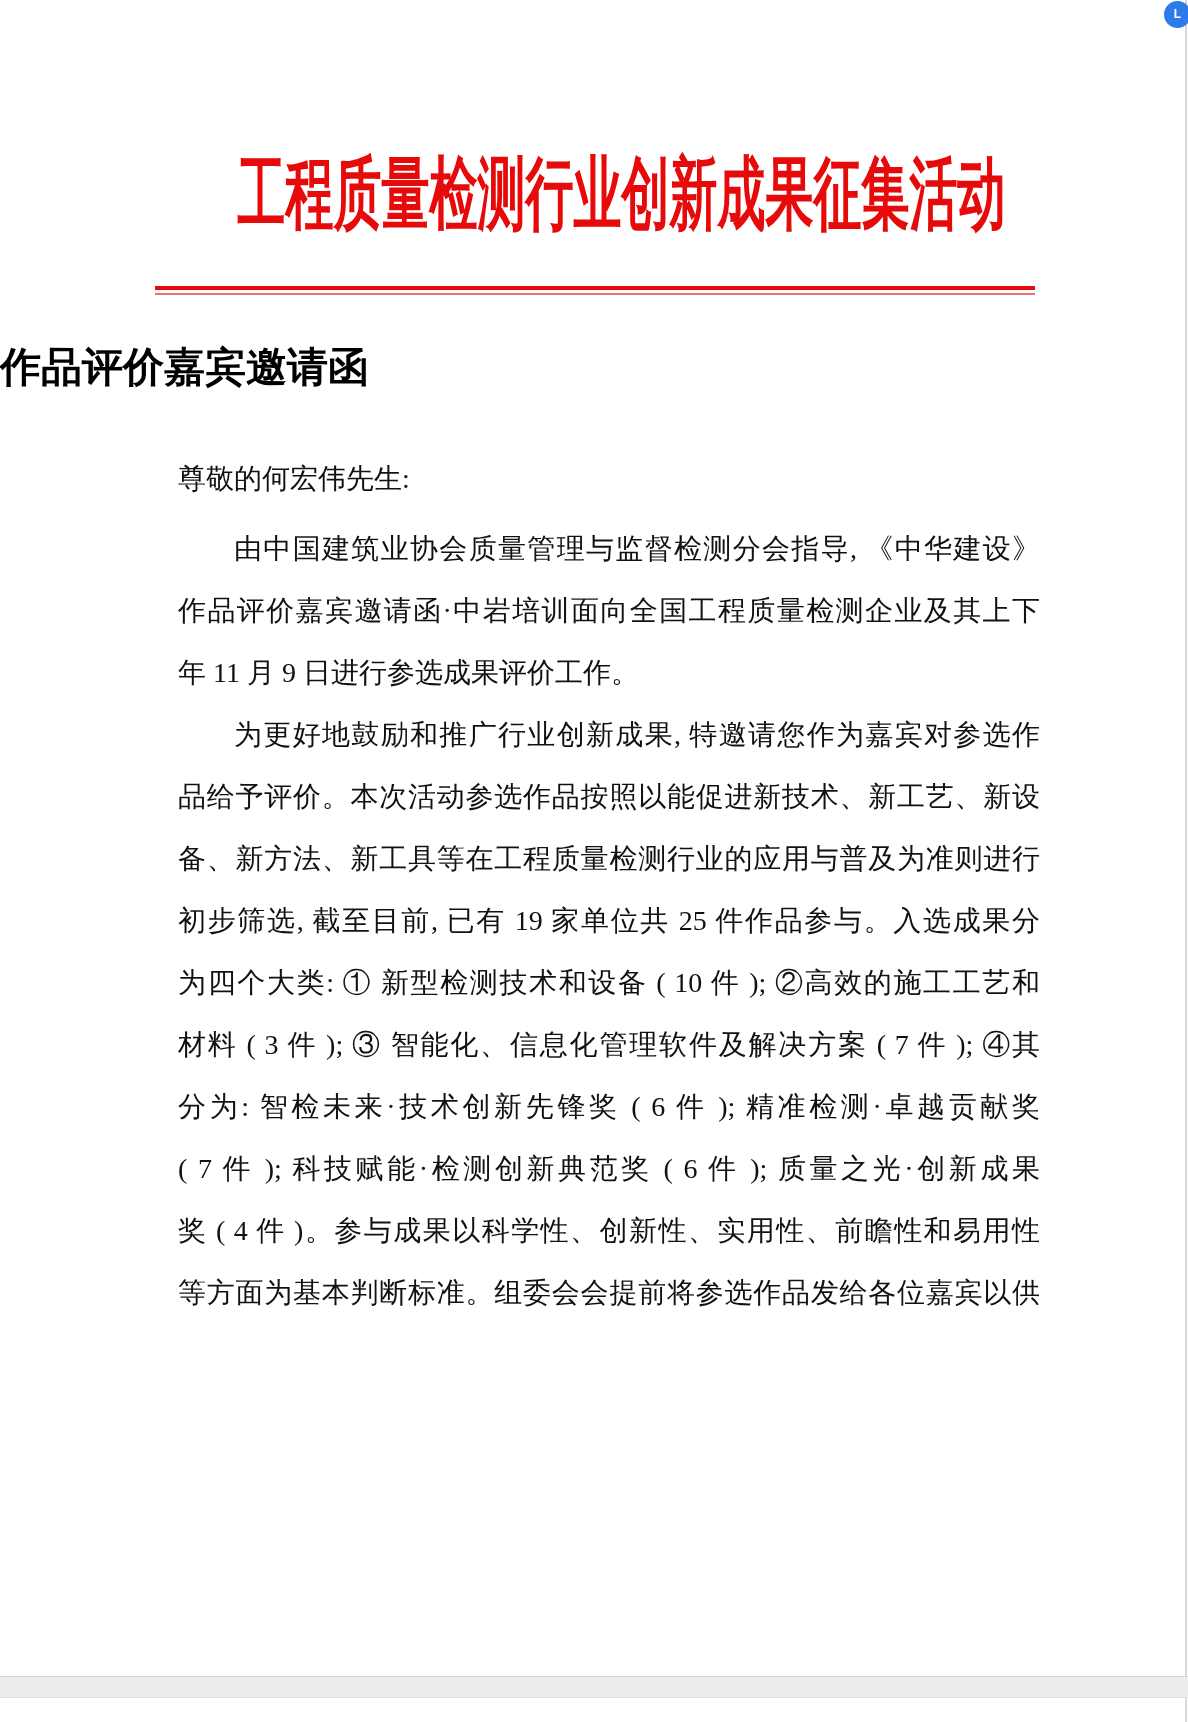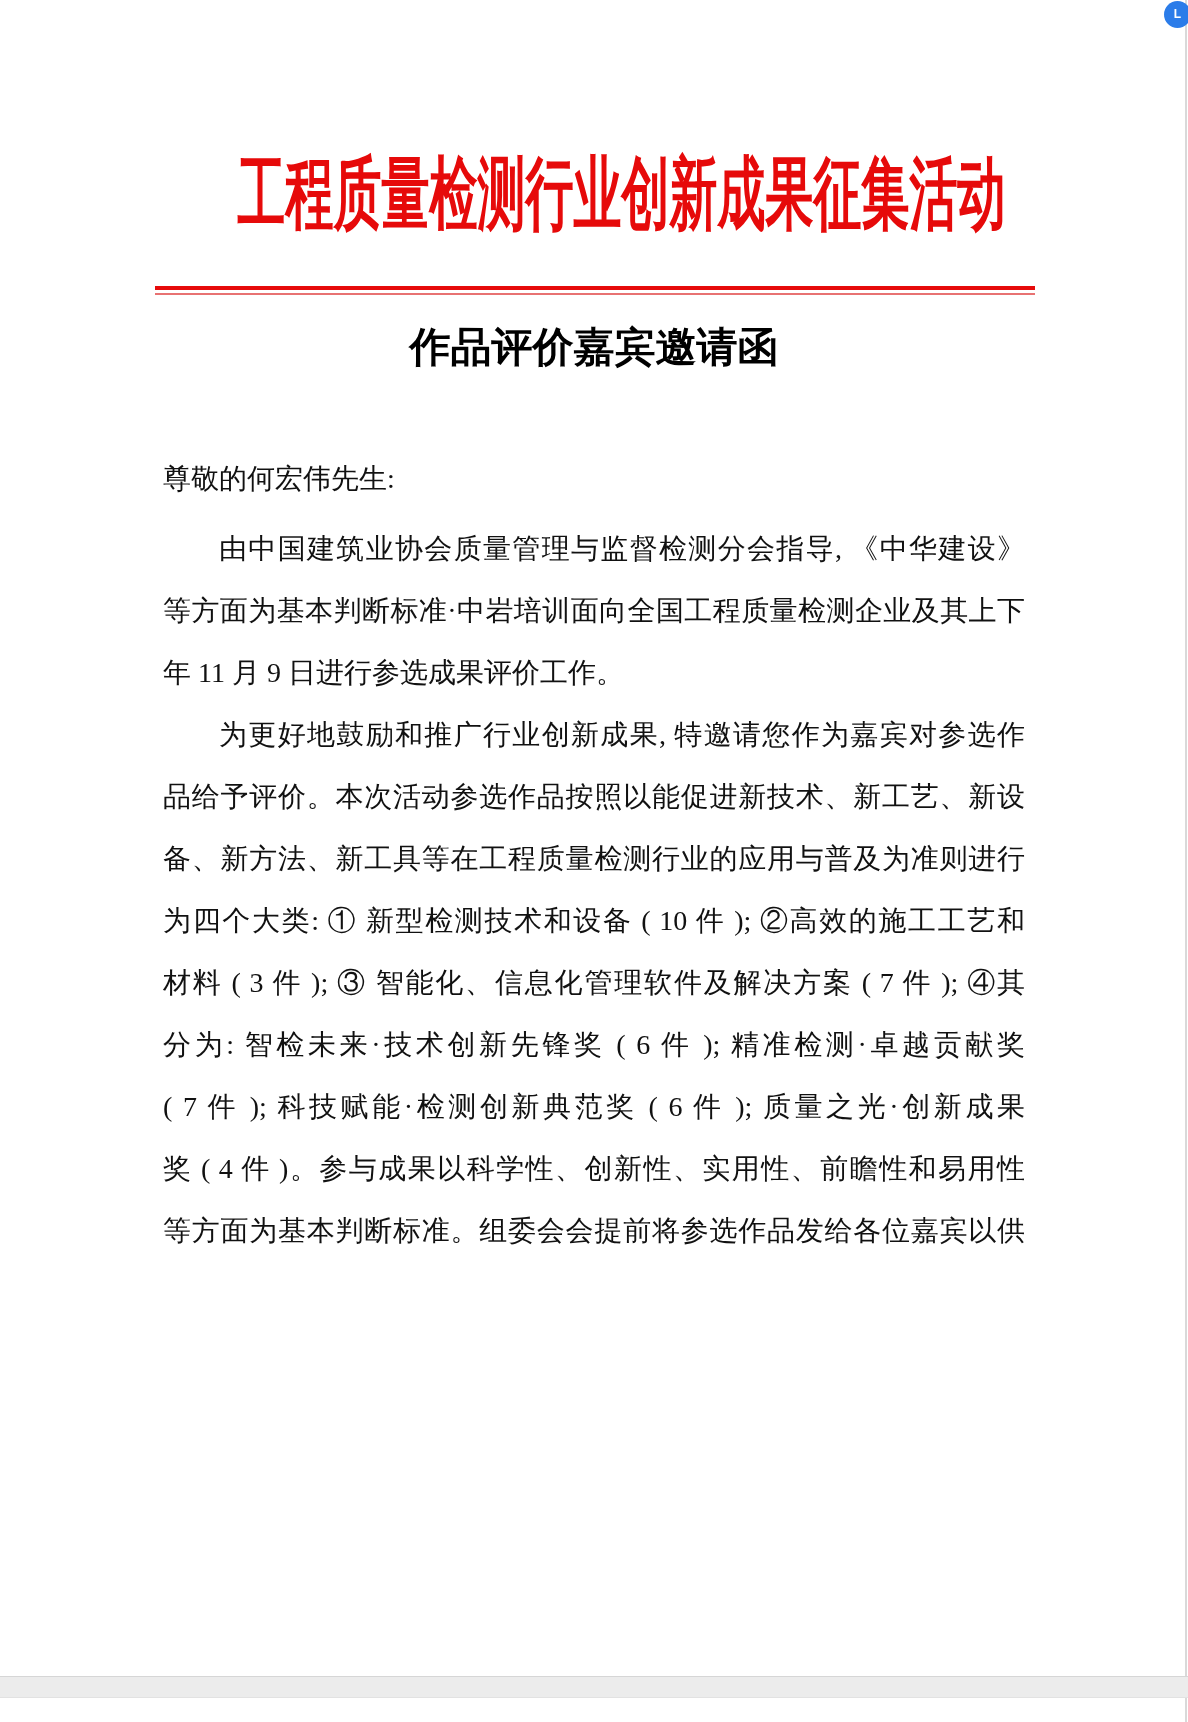--- a/index.html
+++ b/index.html
@@ -76,31 +76,31 @@
     position: absolute;
     left: 155px;
     top: 293px;
     width: 880px;
     height: 2px;
     background: #e87272;
   }
   .doc-subtitle {
     position: absolute;
     left: 0;
-    top: 320px;
+    top: 340px;
     width: 1188px;
-    text-align: center;
+    text-align: left;
     font-size: 41px;
     line-height: 54px;
     font-weight: 700;
     color: #000000;
   }
   .doc-body {
     position: absolute;
-    left: 163px;
+    left: 178px;
     top: 448px;
     width: 862px;
     font-size: 28px;
     line-height: 62px;
   }
   .salutation {
     text-align: left;
   }
   .para {
     margin-top: 8px;
@@ -149,27 +149,28 @@
   <div class="rule-thick"></div>
   <div class="rule-thin"></div>
 
   <div class="doc-subtitle">作品评价嘉宾邀请函</div>
 
   <div class="doc-body">
     <div class="bline lline salutation">尊敬的何宏伟先生:</div>
 
   <div class="para">
         <div class="bline jline indent">由中国建筑业协会质量管理与监督检测分会指导, 《中华建设》</div>
-        <div class="bline jline">等方面为基本判断标准·中岩培训面向全国工程质量检测企业及其上下</div>
+        <div class="bline jline">作品评价嘉宾邀请函·中岩培训面向全国工程质量检测企业及其上下</div>
         <div class="bline lline">年 11 月 9 日进行参选成果评价工作。</div>
       </div>
       <div class="para">
         <div class="bline jline indent">为更好地鼓励和推广行业创新成果, 特邀请您作为嘉宾对参选作</div>
         <div class="bline jline">品给予评价。本次活动参选作品按照以能促进新技术、新工艺、新设</div>
         <div class="bline jline">备、新方法、新工具等在工程质量检测行业的应用与普及为准则进行</div>
+        <div class="bline jline">初步筛选, 截至目前, 已有 19 家单位共 25 件作品参与。入选成果分</div>
         <div class="bline jline">为四个大类: ① 新型检测技术和设备 ( 10 件 ); ②高效的施工工艺和</div>
         <div class="bline jline">材料 ( 3 件 ); ③ 智能化、信息化管理软件及解决方案 ( 7 件 ); ④其</div>
         <div class="bline jline">分为: 智检未来·技术创新先锋奖 ( 6 件 ); 精准检测·卓越贡献奖</div>
         <div class="bline jline">( 7 件 ); 科技赋能·检测创新典范奖 ( 6 件 ); 质量之光·创新成果</div>
         <div class="bline jline">奖 ( 4 件 )。参与成果以科学性、创新性、实用性、前瞻性和易用性</div>
         <div class="bline jline">等方面为基本判断标准。组委会会提前将参选作品发给各位嘉宾以供</div>
       </div>
     </div>
 
   <div class="page-gap"></div>

